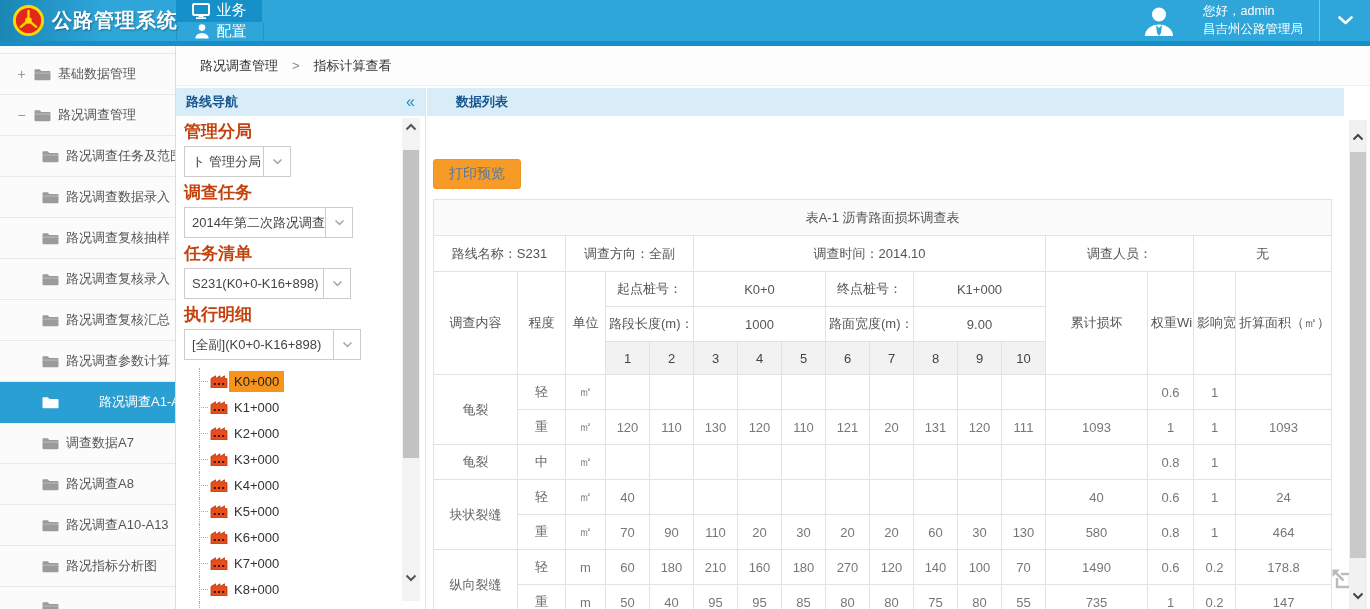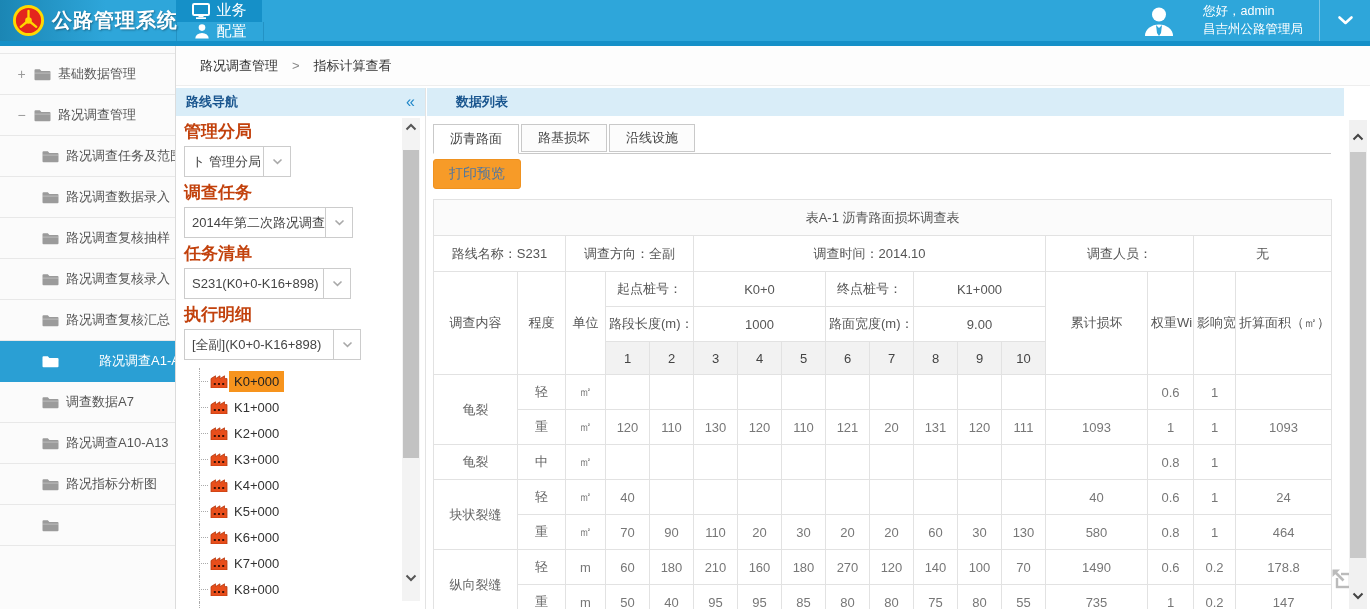--- a/index.html
+++ b/index.html
@@ -232,37 +232,55 @@
         </div>
         <div class="side-item lvl1">
           <span class="folder">
             <svg width="17" height="13" viewBox="0 0 17 13">
               <path d="M0.5 2.2 a1 1 0 0 1 1 -1 h4.3 l1.6 1.8 h8.1 a1 1 0 0 1 1 1 v7.3 a1 1 0 0 1 -1 1 h-14 a1 1 0 0 1 -1 -1 z" fill="currentColor"></path>
               <path d="M0.5 4.6 h16 v1 h-16 z" fill="rgba(255,255,255,0.35)"></path>
             </svg>
           </span>
           <span>路况调查复核汇总</span>
         </div>
+        <div class="side-item lvl1">
+          <span class="folder">
+            <svg width="17" height="13" viewBox="0 0 17 13">
+              <path d="M0.5 2.2 a1 1 0 0 1 1 -1 h4.3 l1.6 1.8 h8.1 a1 1 0 0 1 1 1 v7.3 a1 1 0 0 1 -1 1 h-14 a1 1 0 0 1 -1 -1 z" fill="currentColor"></path>
+              <path d="M0.5 4.6 h16 v1 h-16 z" fill="rgba(255,255,255,0.35)"></path>
+            </svg>
+          </span>
+          <span>路况调查参数计算</span>
+        </div>
         <div class="side-item lvl1 active">
           <span class="folder">
             <svg width="17" height="13" viewBox="0 0 17 13">
               <path d="M0.5 2.2 a1 1 0 0 1 1 -1 h4.3 l1.6 1.8 h8.1 a1 1 0 0 1 1 1 v7.3 a1 1 0 0 1 -1 1 h-14 a1 1 0 0 1 -1 -1 z" fill="currentColor"></path>
               <path d="M0.5 4.6 h16 v1 h-16 z" fill="rgba(255,255,255,0.35)"></path>
             </svg>
           </span>
           <span>路况调查A1-A6</span>
         </div>
         <div class="side-item lvl1">
           <span class="folder">
             <svg width="17" height="13" viewBox="0 0 17 13">
               <path d="M0.5 2.2 a1 1 0 0 1 1 -1 h4.3 l1.6 1.8 h8.1 a1 1 0 0 1 1 1 v7.3 a1 1 0 0 1 -1 1 h-14 a1 1 0 0 1 -1 -1 z" fill="currentColor"></path>
               <path d="M0.5 4.6 h16 v1 h-16 z" fill="rgba(255,255,255,0.35)"></path>
             </svg>
           </span>
           <span>调查数据A7</span>
+        </div>
+        <div class="side-item lvl1">
+          <span class="folder">
+            <svg width="17" height="13" viewBox="0 0 17 13">
+              <path d="M0.5 2.2 a1 1 0 0 1 1 -1 h4.3 l1.6 1.8 h8.1 a1 1 0 0 1 1 1 v7.3 a1 1 0 0 1 -1 1 h-14 a1 1 0 0 1 -1 -1 z" fill="currentColor"></path>
+              <path d="M0.5 4.6 h16 v1 h-16 z" fill="rgba(255,255,255,0.35)"></path>
+            </svg>
+          </span>
+          <span>路况调查A8</span>
         </div>
         <div class="side-item lvl1">
           <span class="folder">
             <svg width="17" height="13" viewBox="0 0 17 13">
               <path d="M0.5 2.2 a1 1 0 0 1 1 -1 h4.3 l1.6 1.8 h8.1 a1 1 0 0 1 1 1 v7.3 a1 1 0 0 1 -1 1 h-14 a1 1 0 0 1 -1 -1 z" fill="currentColor"></path>
               <path d="M0.5 4.6 h16 v1 h-16 z" fill="rgba(255,255,255,0.35)"></path>
             </svg>
           </span>
           <span>路况调查A10-A13</span>
         </div>
@@ -454,25 +472,20 @@
             <path d="M1.5 1.5 L6 6 L10.5 1.5" stroke="#555" stroke-width="2" fill="none"></path>
           </svg>
       </div>
     </div>
   </div>
 
   <div class="content">
     <div class="panel-head content-head">
       <span>数据列表</span>
     </div>
-    <div class="tabs">
-        <div class="tab active">沥青路面</div>
-        <div class="tab">路基损坏</div>
-        <div class="tab">沿线设施</div>
-      </div>
     <div class="print-btn">打印预览</div>
 
     <div class="table-wrap">
       <table class="damage">
         <colgroup>
           <col style="width:84px">
             <col style="width:48px">
             <col style="width:40px">
           <col style="width:44px">
             <col style="width:44px">

